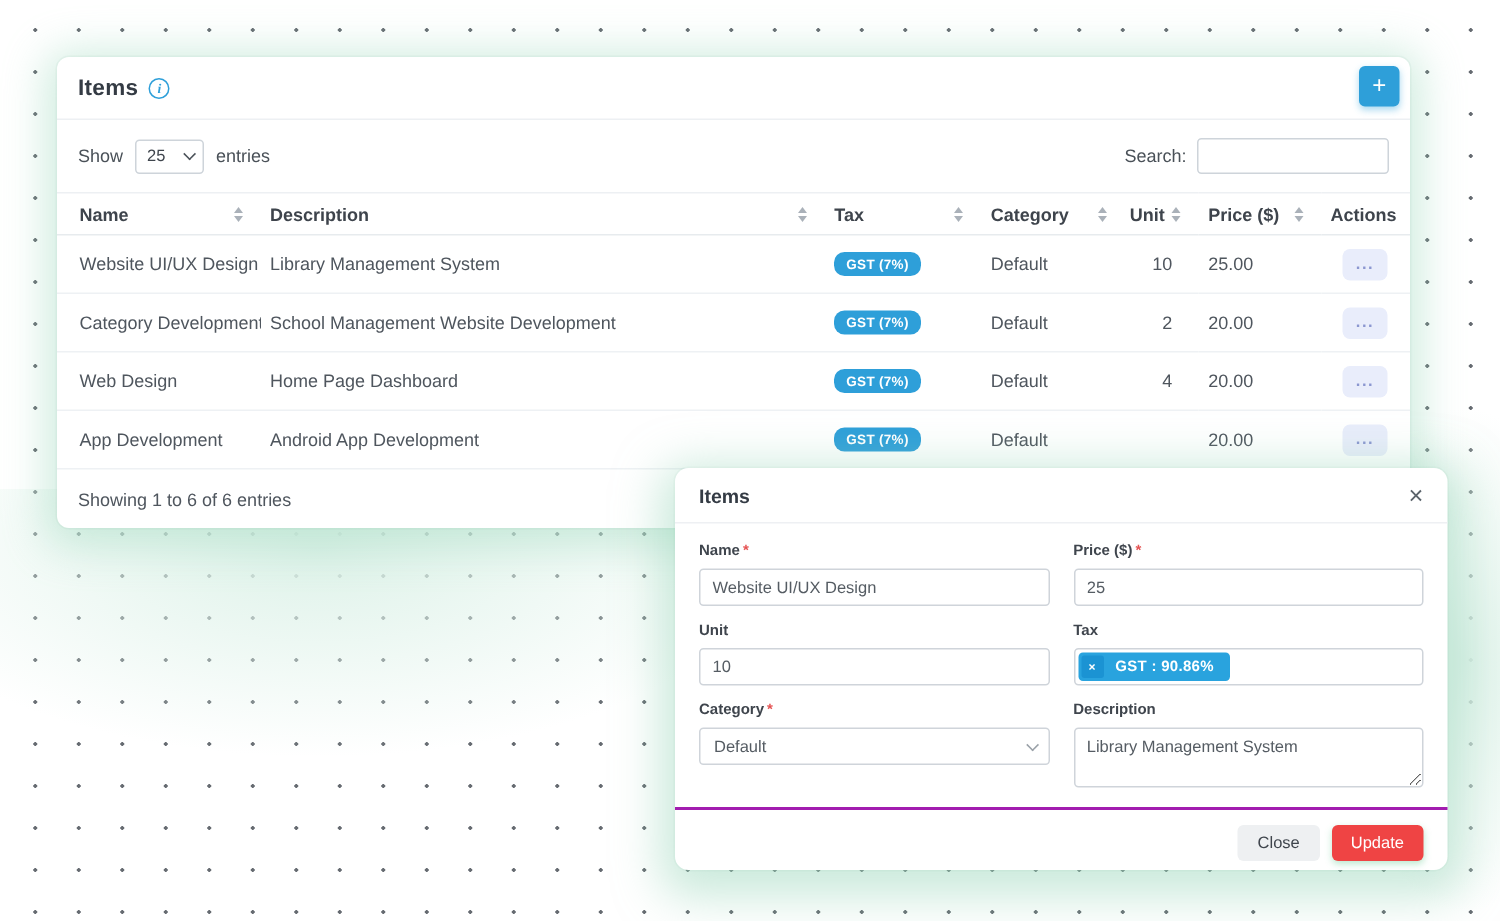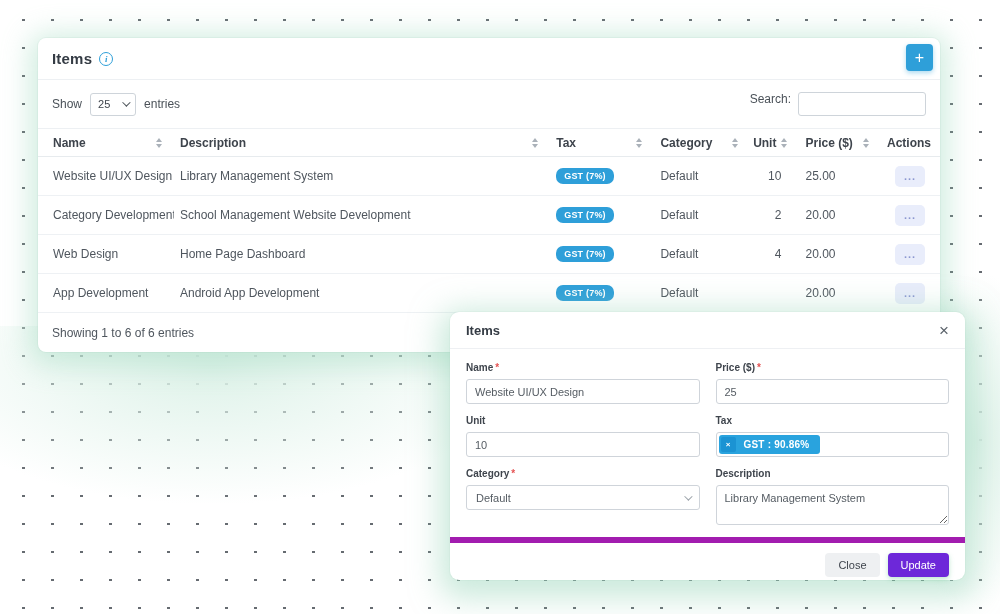--- a/index.html
+++ b/index.html
@@ -56,21 +56,21 @@
   }
   .show-wrap { display:flex; align-items:center; gap:8px; }
   .fake-select {
     display:flex; align-items:center; justify-content:space-between;
     width:46px; height:23px; padding:0 7px;
     border:1px solid #ced4da; border-radius:3px; background:#fff; font-size:11px; color:#3f454d;
     cursor:pointer;
   }
   .chev { width:6px; height:6px; border-right:1.6px solid #4a5158; border-bottom:1.6px solid #4a5158;
     transform:rotate(45deg) translateY(-2px); }
-  .search-wrap { margin-left:auto; display:flex; align-items:flex-start; gap:7px; }
+  .search-wrap { margin-left:auto; display:flex; align-items:center; gap:7px; }
   .search-input {
     width:128px; height:24px; border:1px solid #ced4da; border-radius:3px; padding:0 7px; font-size:11px;
     outline:none; background:#fff;
   }
   table { width:100%; border-collapse:collapse; table-layout:fixed; }
   th,td { font-size:12px; padding:0 6px; text-align:left; overflow:hidden; white-space:nowrap; }
   th { height:28px; color:#3e444c; font-weight:700; border-top:1px solid #edf0f3; border-bottom:1px solid #e7ebee; }
   td { height:39px; color:#4f565e; border-bottom:1px solid #eef1f4; }
   th:first-child, td:first-child { padding-left:15px; }
   th:last-child, td:last-child { padding-right:15px;margin-top:35px; }
@@ -136,25 +136,25 @@
   }
   .chev-light { width:6px; height:6px; border-right:1.4px solid #9aa1a8; border-bottom:1.4px solid #9aa1a8;
     transform:rotate(45deg) translateY(-2px); }
   .field textarea {
     width:100%; height:40px; border:1px solid #cfd4da; border-radius:3px;
     padding:5px 8px; font-size:11px; color:#555c63; outline:none; resize:both;
     font-family:inherit; line-height:1.4;
   }
   .modal-footer {
     display:flex; justify-content:flex-end; gap:8px; padding:10px 16px 12px;
-    border-top:6px solid #a21caf;
+    border-top:2px solid #a21caf;
   }
   .btn { border:none; border-radius:4px; font-size:11px; font-weight:400; padding:6px 13px; cursor:pointer; font-family:inherit; }
   .btn-close { background:#eef0f2; color:#3f454d; }
-  .btn-update { background:#6d28d9; color:#fff; box-shadow:0 2px 5px rgba(62,190,118,.35); }
+  .btn-update { background:#ef4444; color:#fff; box-shadow:0 2px 5px rgba(62,190,118,.35); }
 </style>
 </head>
 <body>
 
 <div class="dots"></div>
 <div class="wash-bottom-left"></div>
 <div class="wash-right"></div>
 
 <div class="card">
   <div class="card-header">

